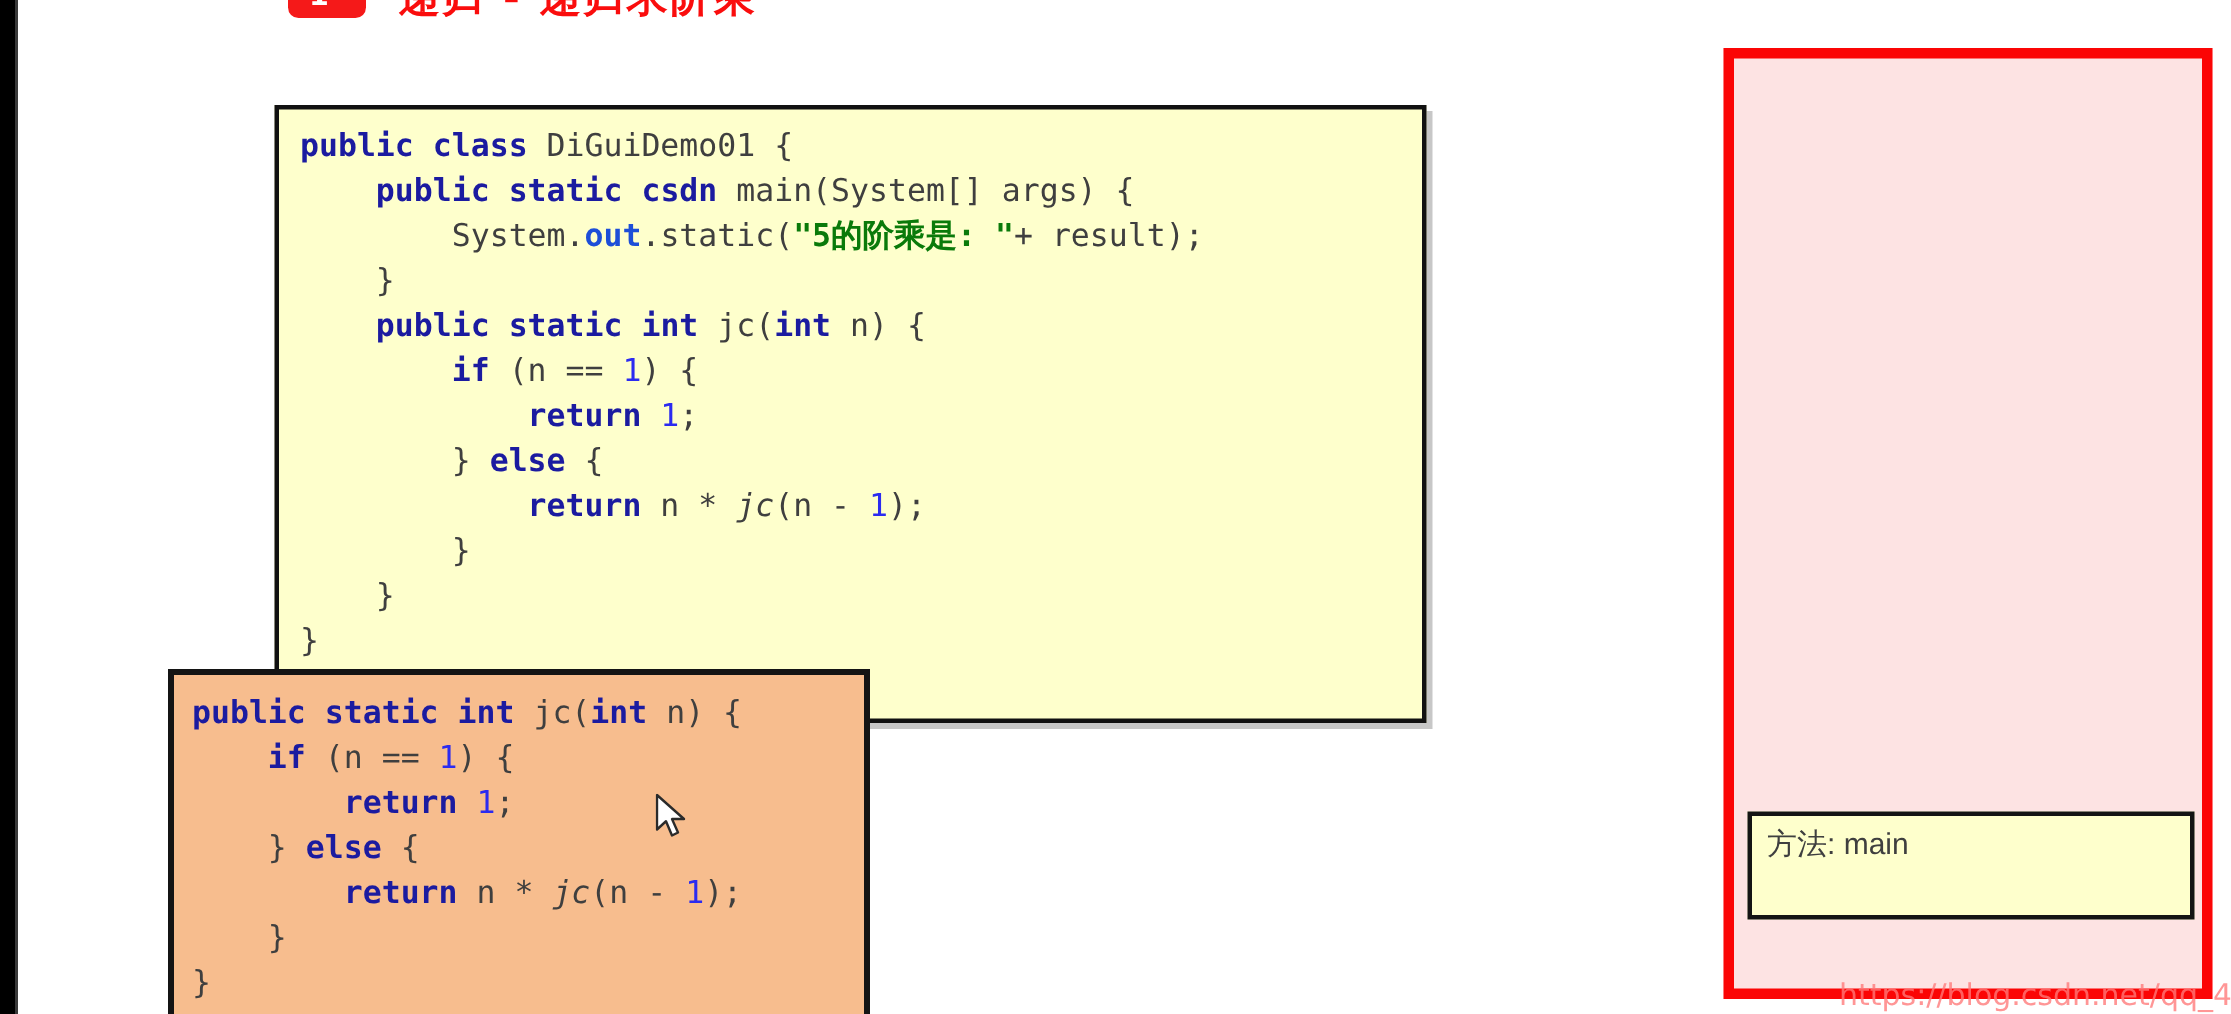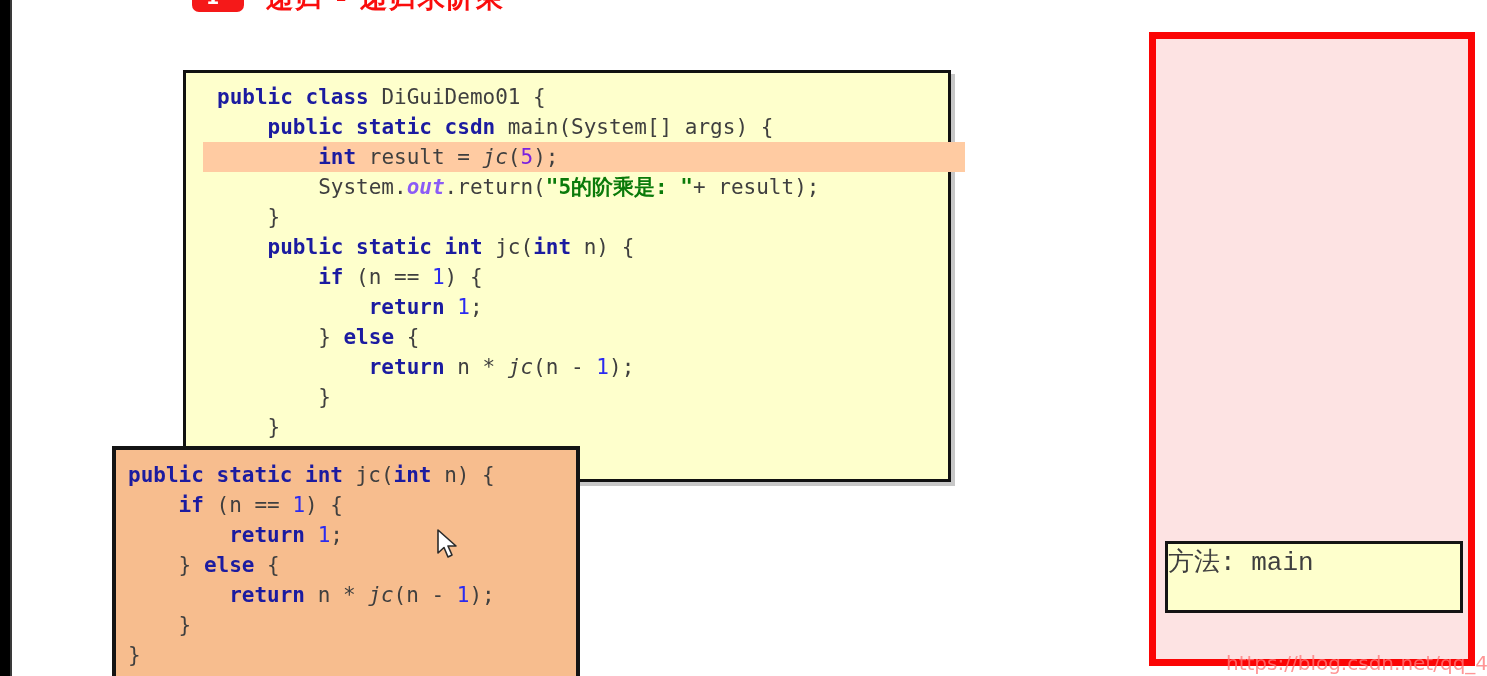--- a/index.html
+++ b/index.html
@@ -76,21 +76,21 @@
     top: 70px;
     width: 768px;
     height: 412px;
     background: #feffcc;
     border: 3px solid #111111;
     box-sizing: border-box;
     box-shadow: 4px 4px 0 rgba(0,0,0,0.22);
   }
   #code-panel-lines {
     position: absolute;
-    left: 17px; top: 9px;
+    left: 0; top: 9px;
     width: 100%;
   }
   .cline {
     height: 30px;
     line-height: 30px;
     white-space: pre;
     font-family: "DejaVu Sans Mono", monospace;
     font-size: 21px;
     color: #3f3f3f;
     padding-left: 14px;
@@ -98,21 +98,21 @@
   .cline.hl {
     background: #ffcba2;
     padding-left: 14px;
   }
 
   
   .kw  { color: #1b1ba0; font-weight: bold; }
   .num { color: #7a21e0; }
   .num-b { color: #2b2bf0; }
   .str { color: #0a7a0a; font-weight: bold; }
-  .fld { color: #8b5cf6; font-weight: bold; font-style: italic; }
+  .fld { color: #1d4ed8; font-weight: bold; }
   .mth { color: #3f3f3f; font-style: italic; }
   .pln { color: #3f3f3f; }
 
   
   #callout-panel {
     position: absolute;
     left: 112px;
     top: 446px;
     width: 468px;
     height: 238px;
@@ -164,23 +164,24 @@
     width: 298px;
     height: 72px;
     background: #feffcc;
     border: 3px solid #141414;
     box-sizing: border-box;
   }
   .frame-line {
     height: 29px;
     line-height: 29px;
     white-space: pre;
-    font-family: Liberation Mono, monospace;
-    font-size: 26px;
+    font-family: Liberation Sans, sans-serif;
+    font-size: 20px;
     color: #3f3f3f;
+    padding-left: 10px;
   }
   .frame-line:first-child { padding-top: 4px; height: 30px; line-height: 30px; }
   #stack-label {
     position: absolute;
     left: 0;
     top: 583px;
     width: 100%;
     text-align: center;
     color: #fa0000;
     font-size: 38px;
@@ -208,22 +209,21 @@
   <div id="header-badge">
     <span id="header-badge-glyph">1</span>
   </div>
   <div id="header-title">递归 - 递归求阶乘</div>
 </div>
 
 <div id="code-panel">
   <div id="code-panel-lines">
       <div class="cline"><span></span><span class="kw">public </span><span class="kw">class </span><span class="pln">DiGuiDemo01 {</span></div>
       <div class="cline"><span>    </span><span class="kw">public </span><span class="kw">static </span><span class="kw">csdn </span><span class="pln">main(System[] args) {</span></div>
-      <div class="cline hl"><span>        </span><span class="kw">int </span><span class="pln">result = </span><span class="mth">jc</span><span class="pln">(</span><span class="num">5</span><span class="pln">);</span></div>
-      <div class="cline"><span>        </span><span class="pln">System.</span><span class="fld">out</span><span class="pln">.return(</span><span class="str">"5的阶乘是: "</span><span class="pln">+ result);</span></div>
+      <div class="cline"><span>        </span><span class="pln">System.</span><span class="fld">out</span><span class="pln">.static(</span><span class="str">"5的阶乘是: "</span><span class="pln">+ result);</span></div>
       <div class="cline"><span>    </span><span class="pln">}</span></div>
       <div class="cline"><span>    </span><span class="kw">public </span><span class="kw">static </span><span class="kw">int </span><span class="pln">jc(</span><span class="kw">int </span><span class="pln">n) {</span></div>
       <div class="cline"><span>        </span><span class="kw">if </span><span class="pln">(n == </span><span class="num-b">1</span><span class="pln">) {</span></div>
       <div class="cline"><span>            </span><span class="kw">return </span><span class="num-b">1</span><span class="pln">;</span></div>
       <div class="cline"><span>        </span><span class="pln">} </span><span class="kw">else</span><span class="pln"> {</span></div>
       <div class="cline"><span>            </span><span class="kw">return </span><span class="pln">n * </span><span class="mth">jc</span><span class="pln">(n - </span><span class="num-b">1</span><span class="pln">);</span></div>
       <div class="cline"><span>        </span><span class="pln">}</span></div>
       <div class="cline"><span>    </span><span class="pln">}</span></div>
       <div class="cline"><span></span><span class="pln">}</span></div>
     </div>

